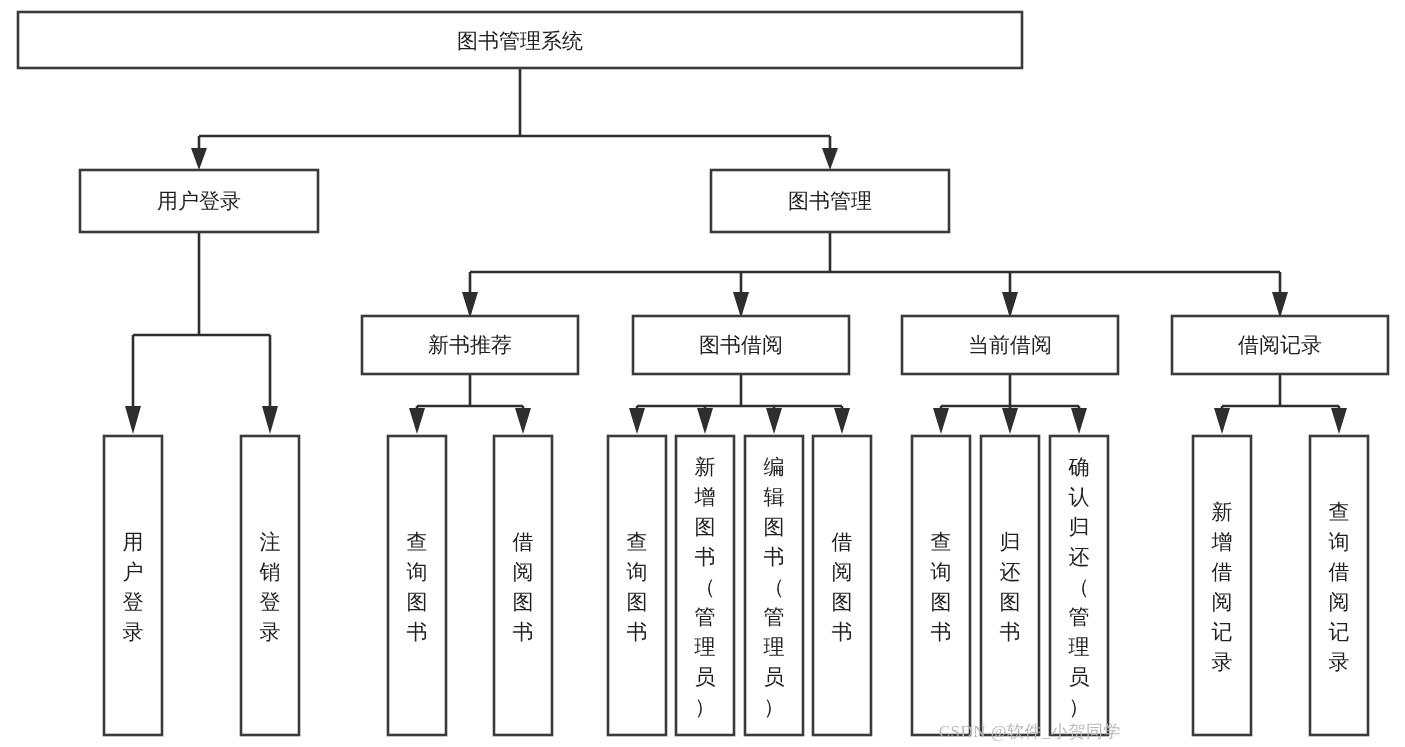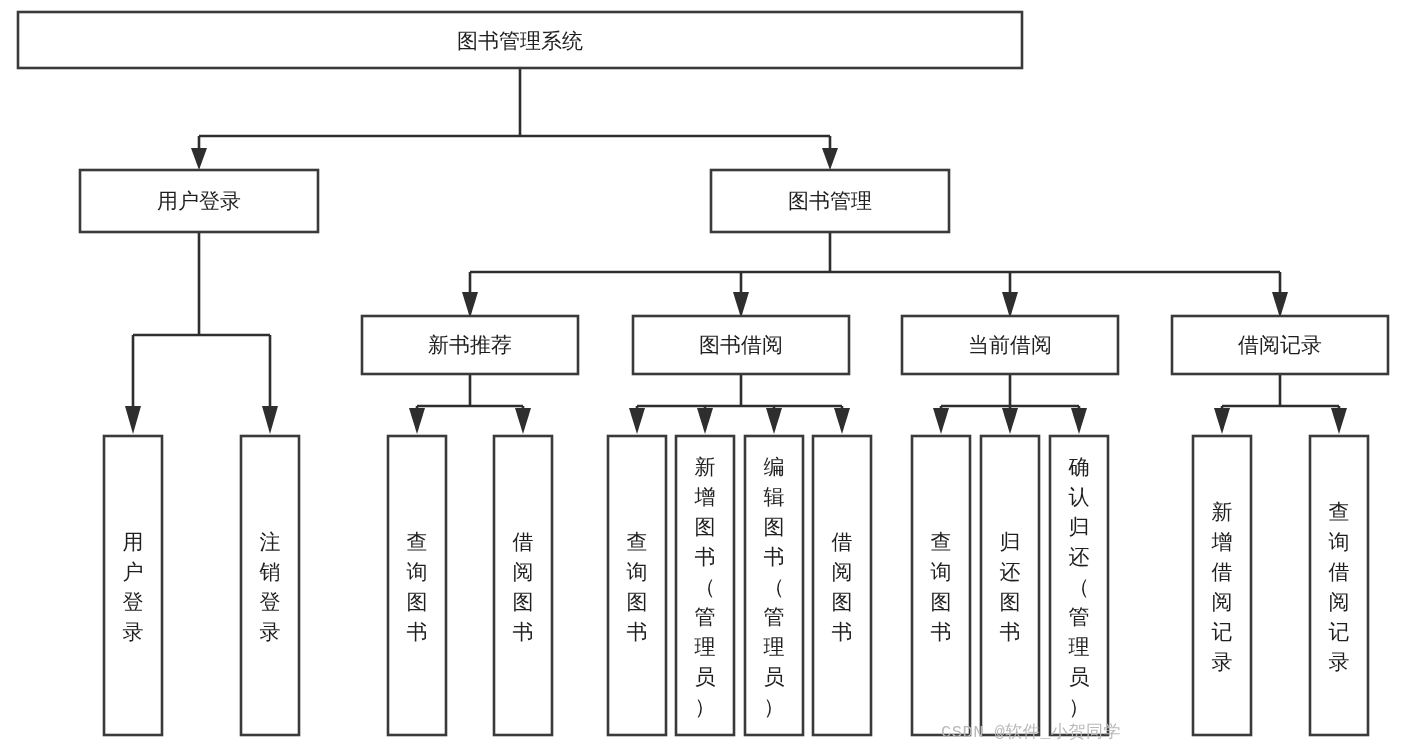--- a/index.html
+++ b/index.html
@@ -55,21 +55,21 @@
   .leaf-label {
     font-family: "DejaVu Sans", "Liberation Sans", sans-serif;
     font-size: 21px;
     fill: #1f1f1f;
     text-anchor: middle;
   }
   .watermark {
     position: absolute;
     right: 10px;
     bottom: 4px;
-    font-family: Liberation Mono, monospace;
+    font-family: Liberation Serif, serif;
     font-size: 17px;
     color: #b9b9b9;
     letter-spacing: 0.5px;
     white-space: nowrap;
     user-select: none;
   }
 </style>
 </head>
 <body>
 

